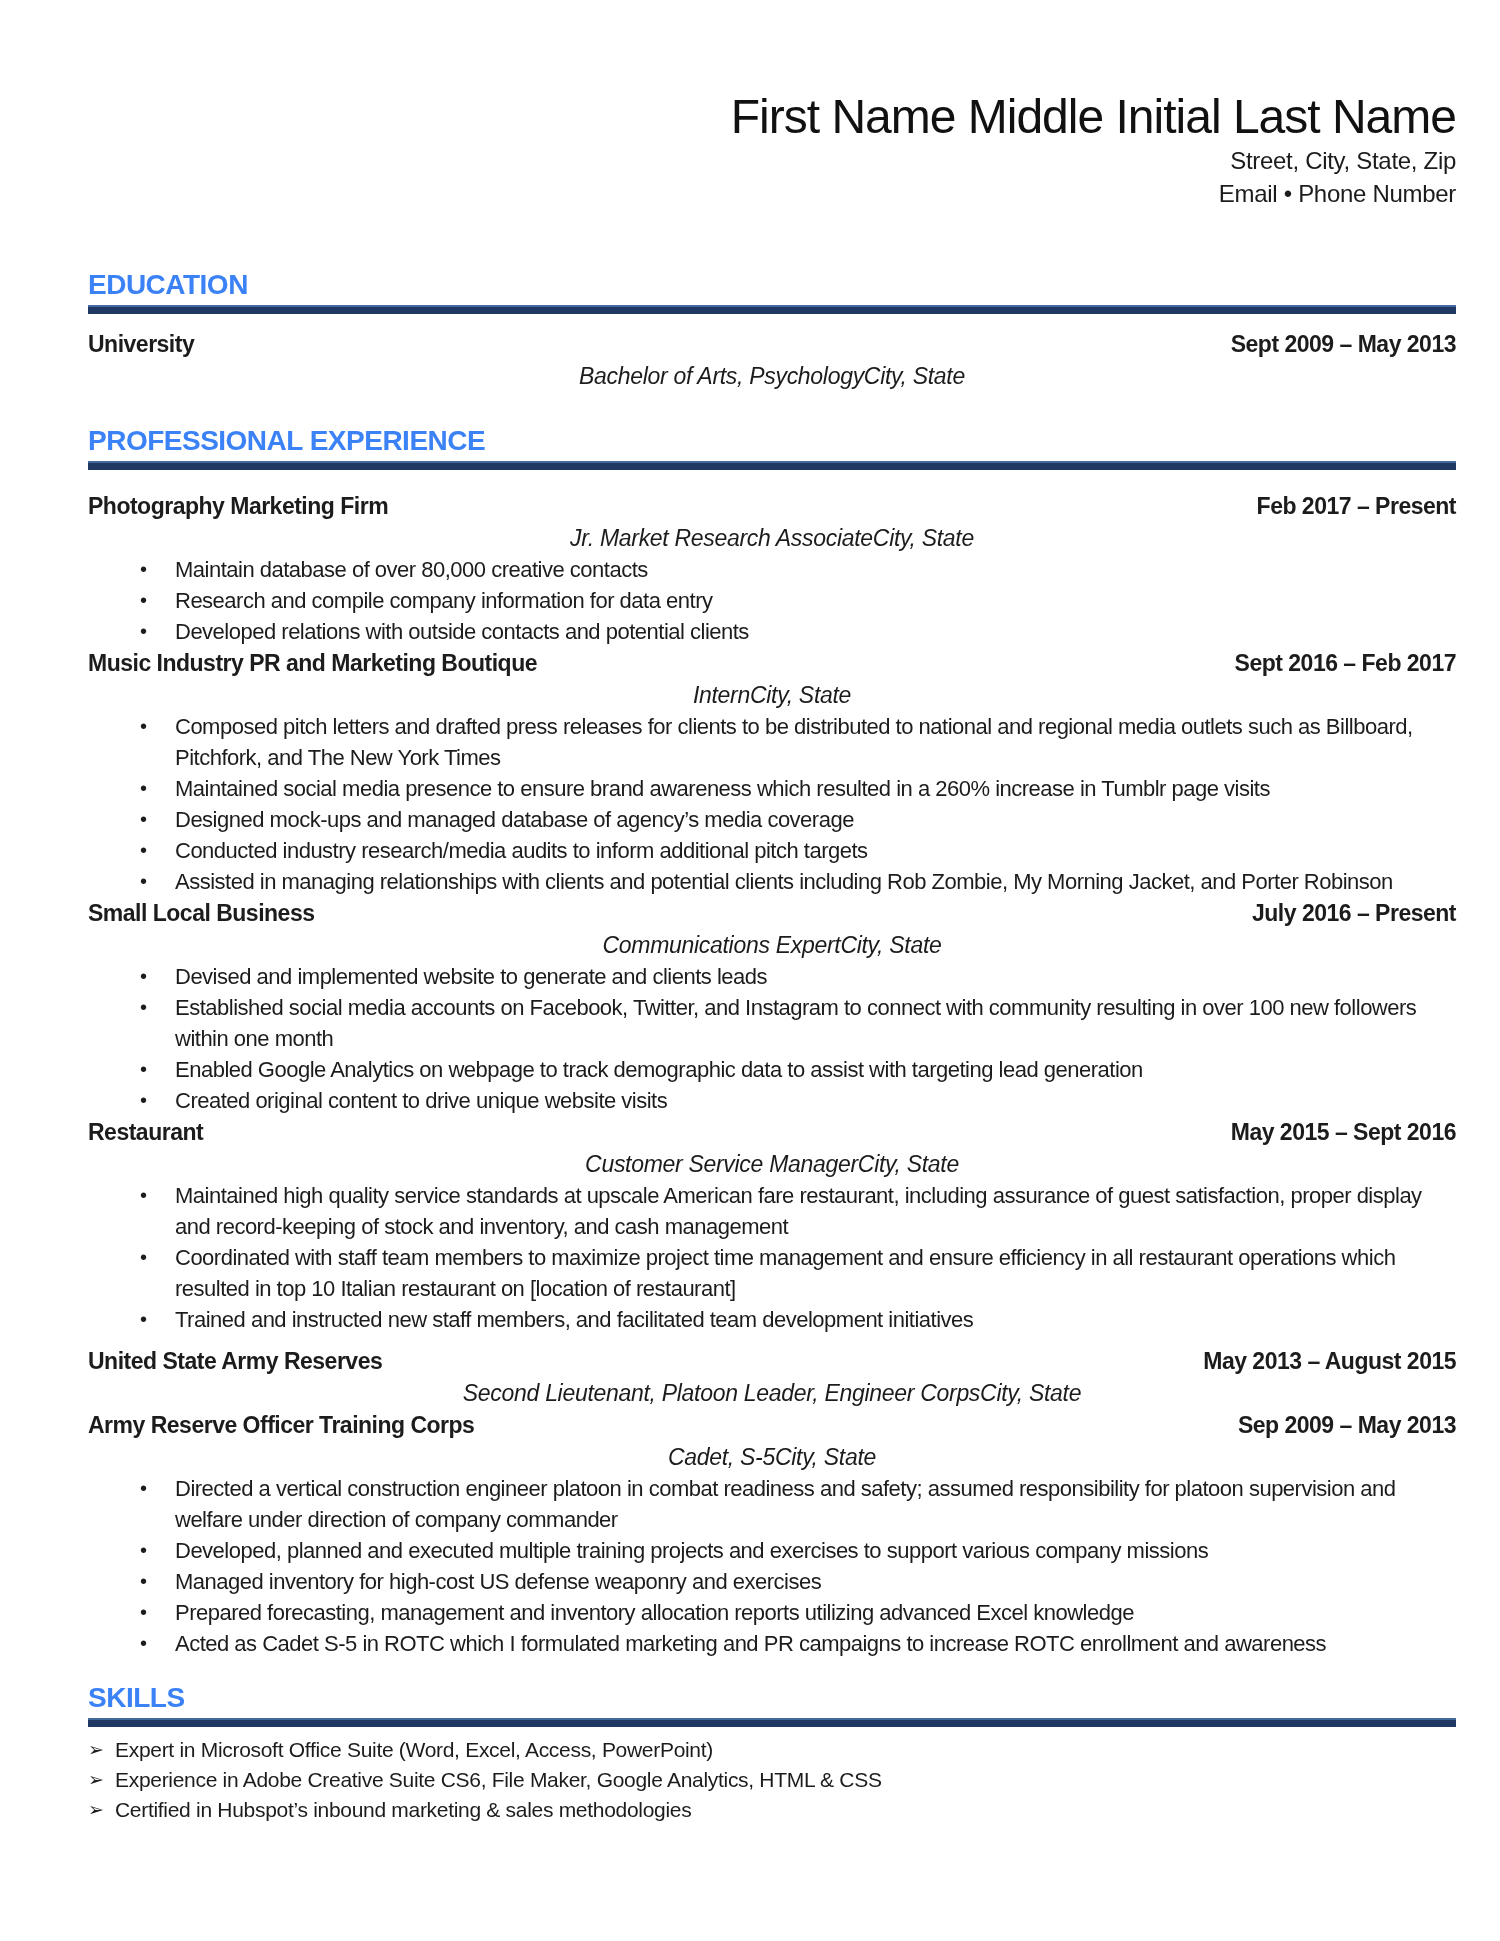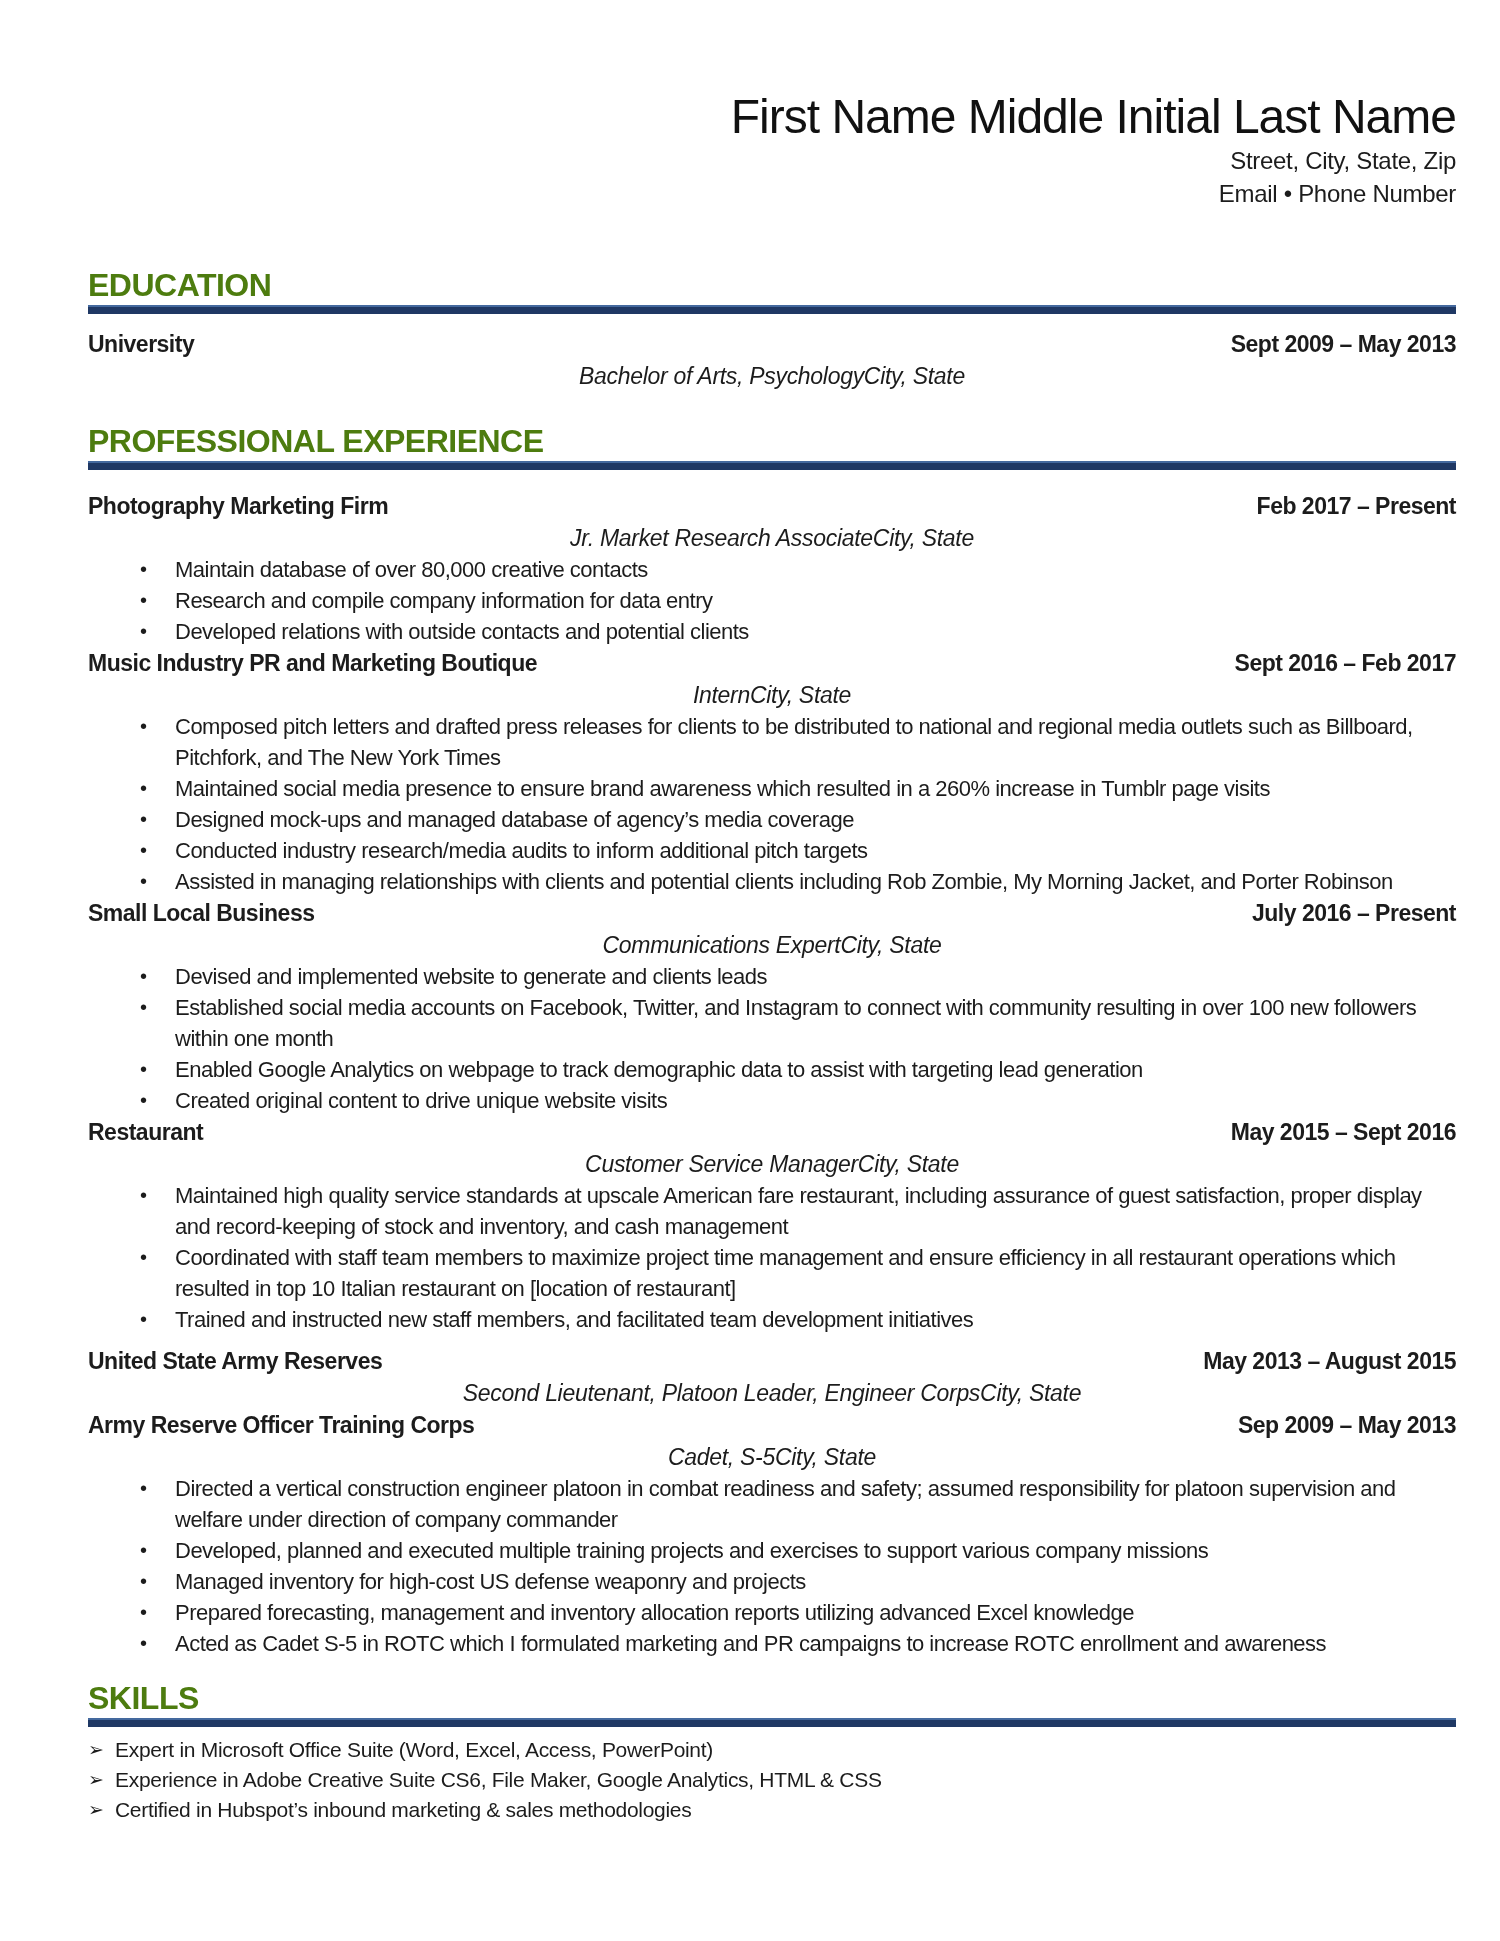--- a/index.html
+++ b/index.html
@@ -26,25 +26,25 @@
     color: #111111;
   }
   .contact-line {
     font-size: 24px;
     line-height: 33px;
     letter-spacing: -0.3px;
   }
 
   
   .section-heading {
-    font-size: 32px;
+    font-size: 28px;
     line-height: 30px;
     font-weight: bold;
     letter-spacing: -0.5px;
-    color: #4d7c0f;
+    color: #3b82f6;
   }
   .edu-heading  { margin-top: 60px; }
   .exp-heading  { margin-top: 34px; }
   .skills-heading { margin-top: 24px; }
   .section-rule {
     height: 9px;
     margin-top: 5px;
     background: linear-gradient(to bottom, #44699e 0px, #44699e 2.5px, #1f3864 2.5px, #1f3864 100%);
   }
 
@@ -251,21 +251,21 @@
     <div class="bullet-row">
       <span class="bullet-dot">•</span>
       <span class="bullet-text">Directed a vertical construction engineer platoon in combat readiness and safety; assumed responsibility for platoon supervision and welfare under direction of company commander</span>
     </div>
     <div class="bullet-row">
       <span class="bullet-dot">•</span>
       <span class="bullet-text">Developed, planned and executed multiple training projects and exercises to support various company missions</span>
     </div>
     <div class="bullet-row">
       <span class="bullet-dot">•</span>
-      <span class="bullet-text">Managed inventory for high-cost US defense weaponry and projects</span>
+      <span class="bullet-text">Managed inventory for high-cost US defense weaponry and exercises</span>
     </div>
     <div class="bullet-row">
       <span class="bullet-dot">•</span>
       <span class="bullet-text">Prepared forecasting, management and inventory allocation reports utilizing advanced Excel knowledge</span>
     </div>
     <div class="bullet-row">
       <span class="bullet-dot">•</span>
       <span class="bullet-text">Acted as Cadet S-5 in ROTC which I formulated marketing and PR campaigns to increase ROTC enrollment and awareness</span>
     </div>
   </div>

